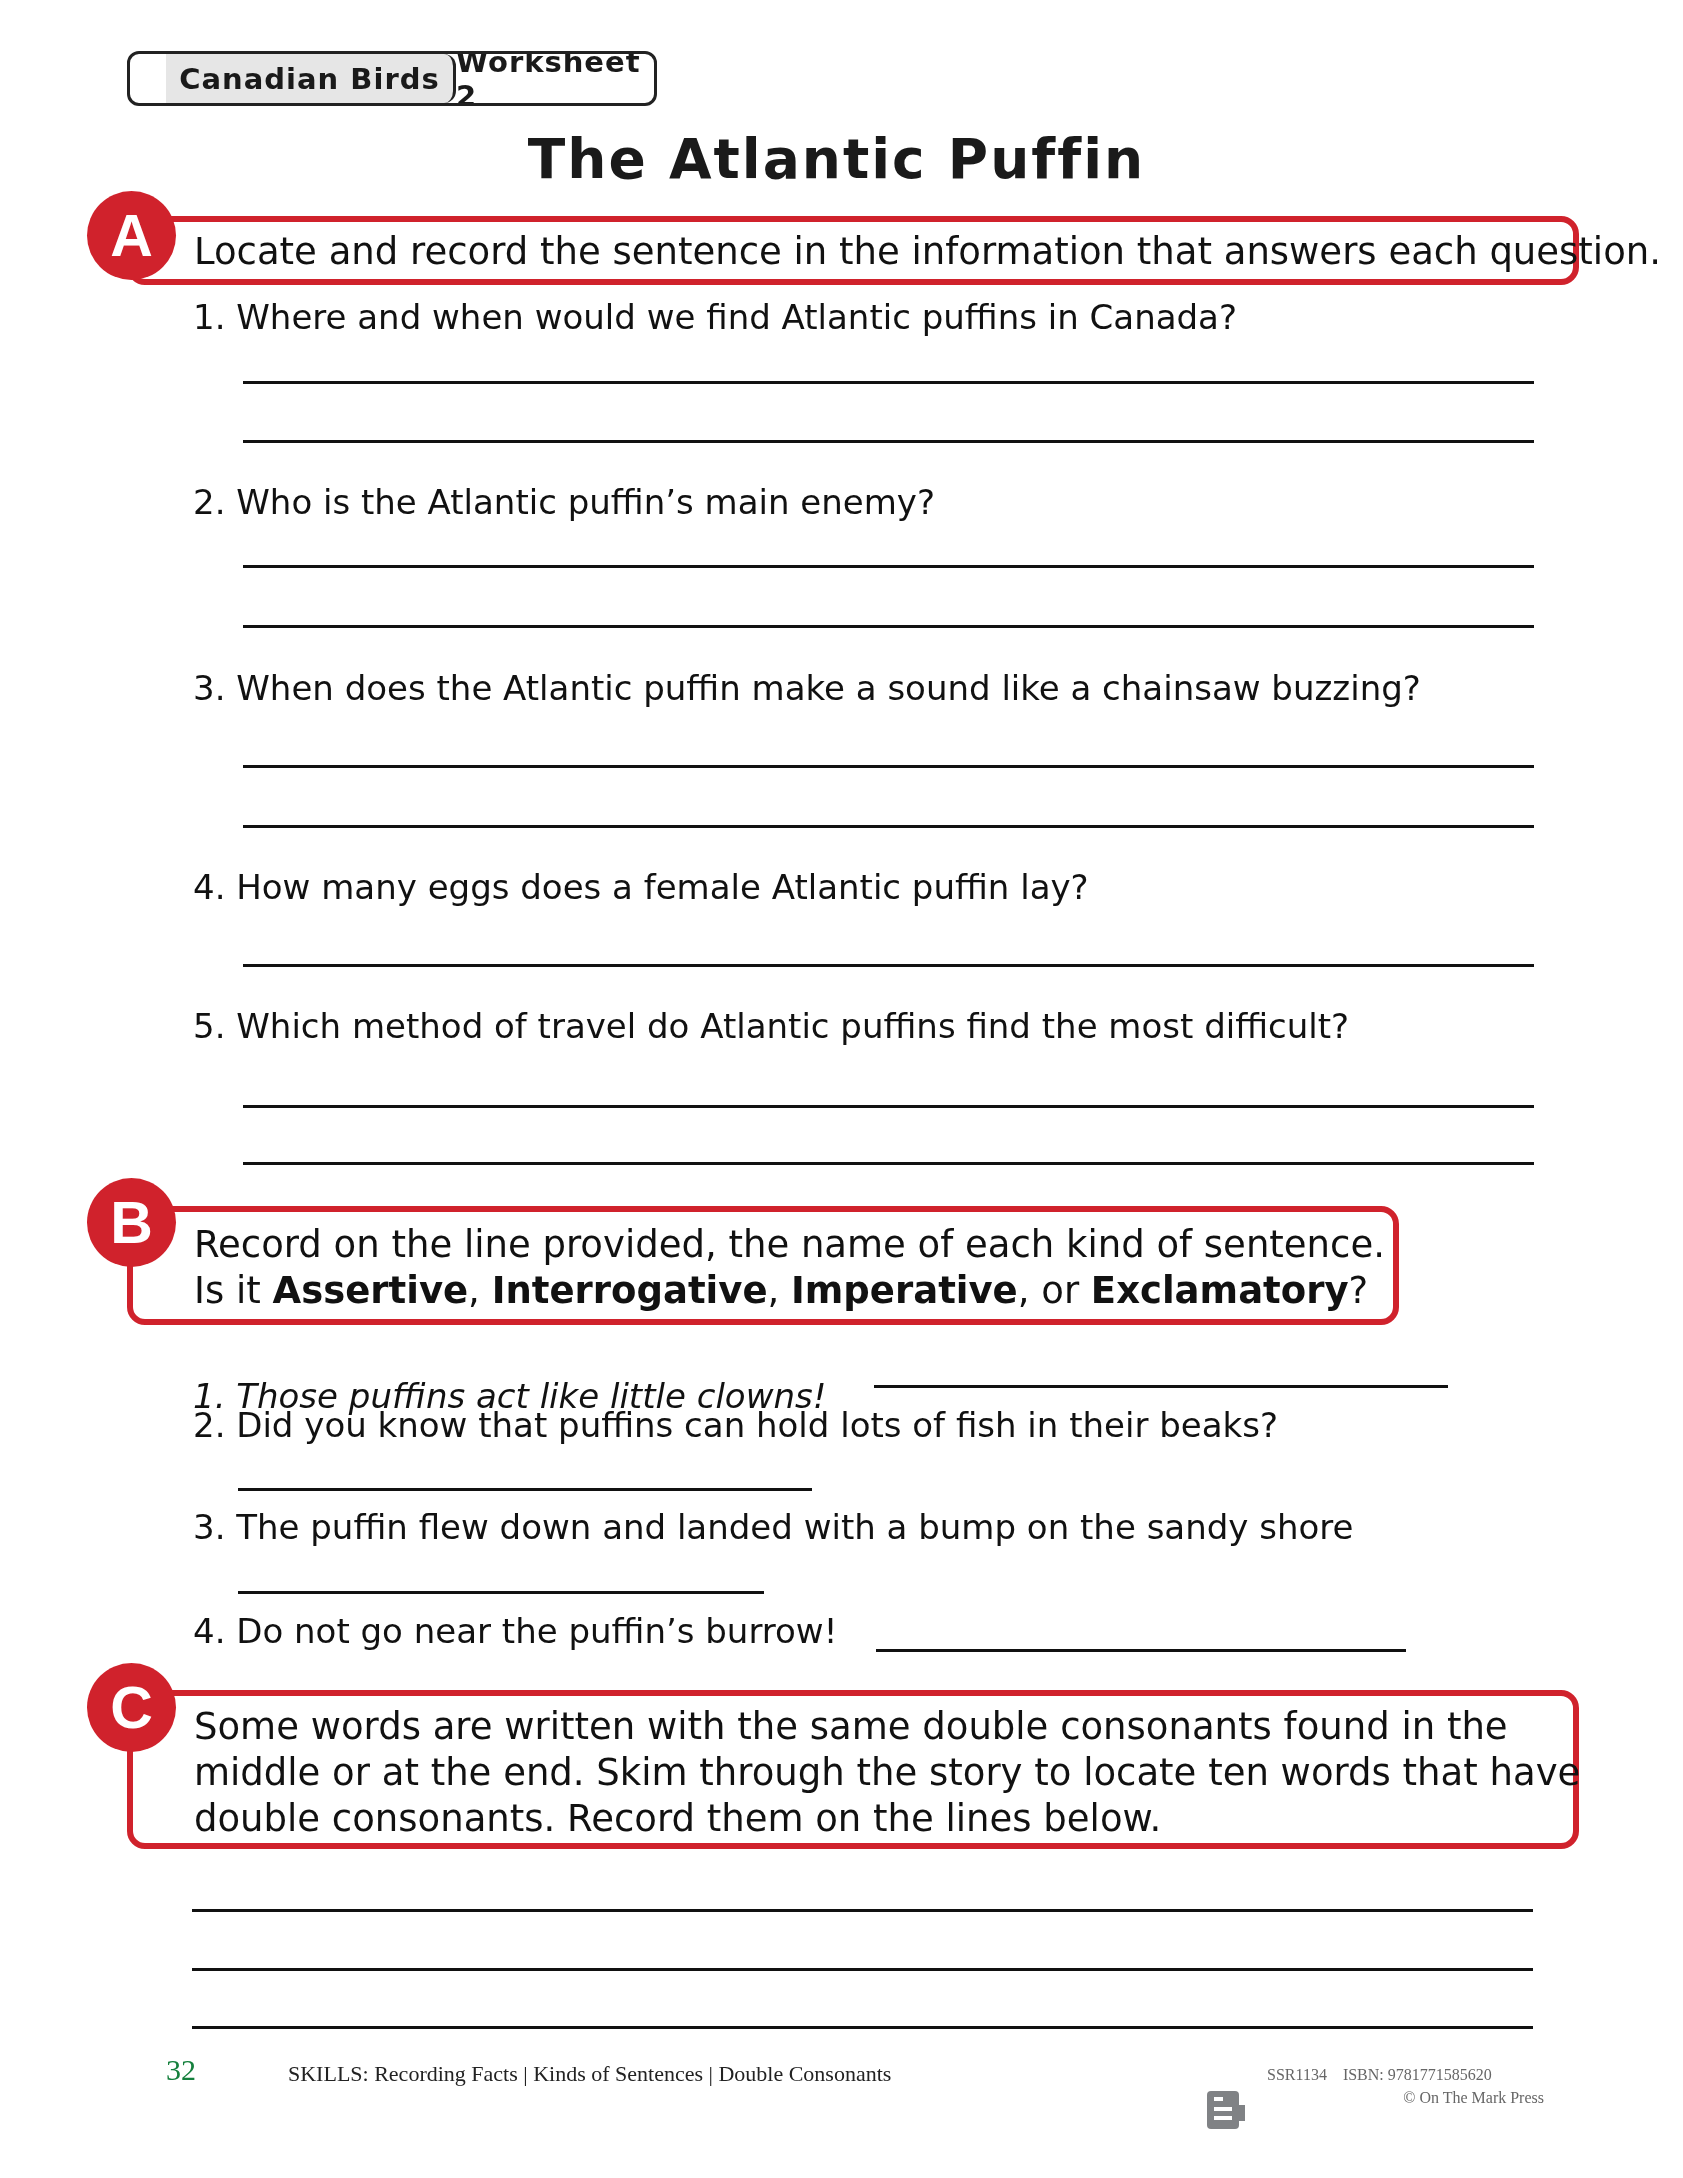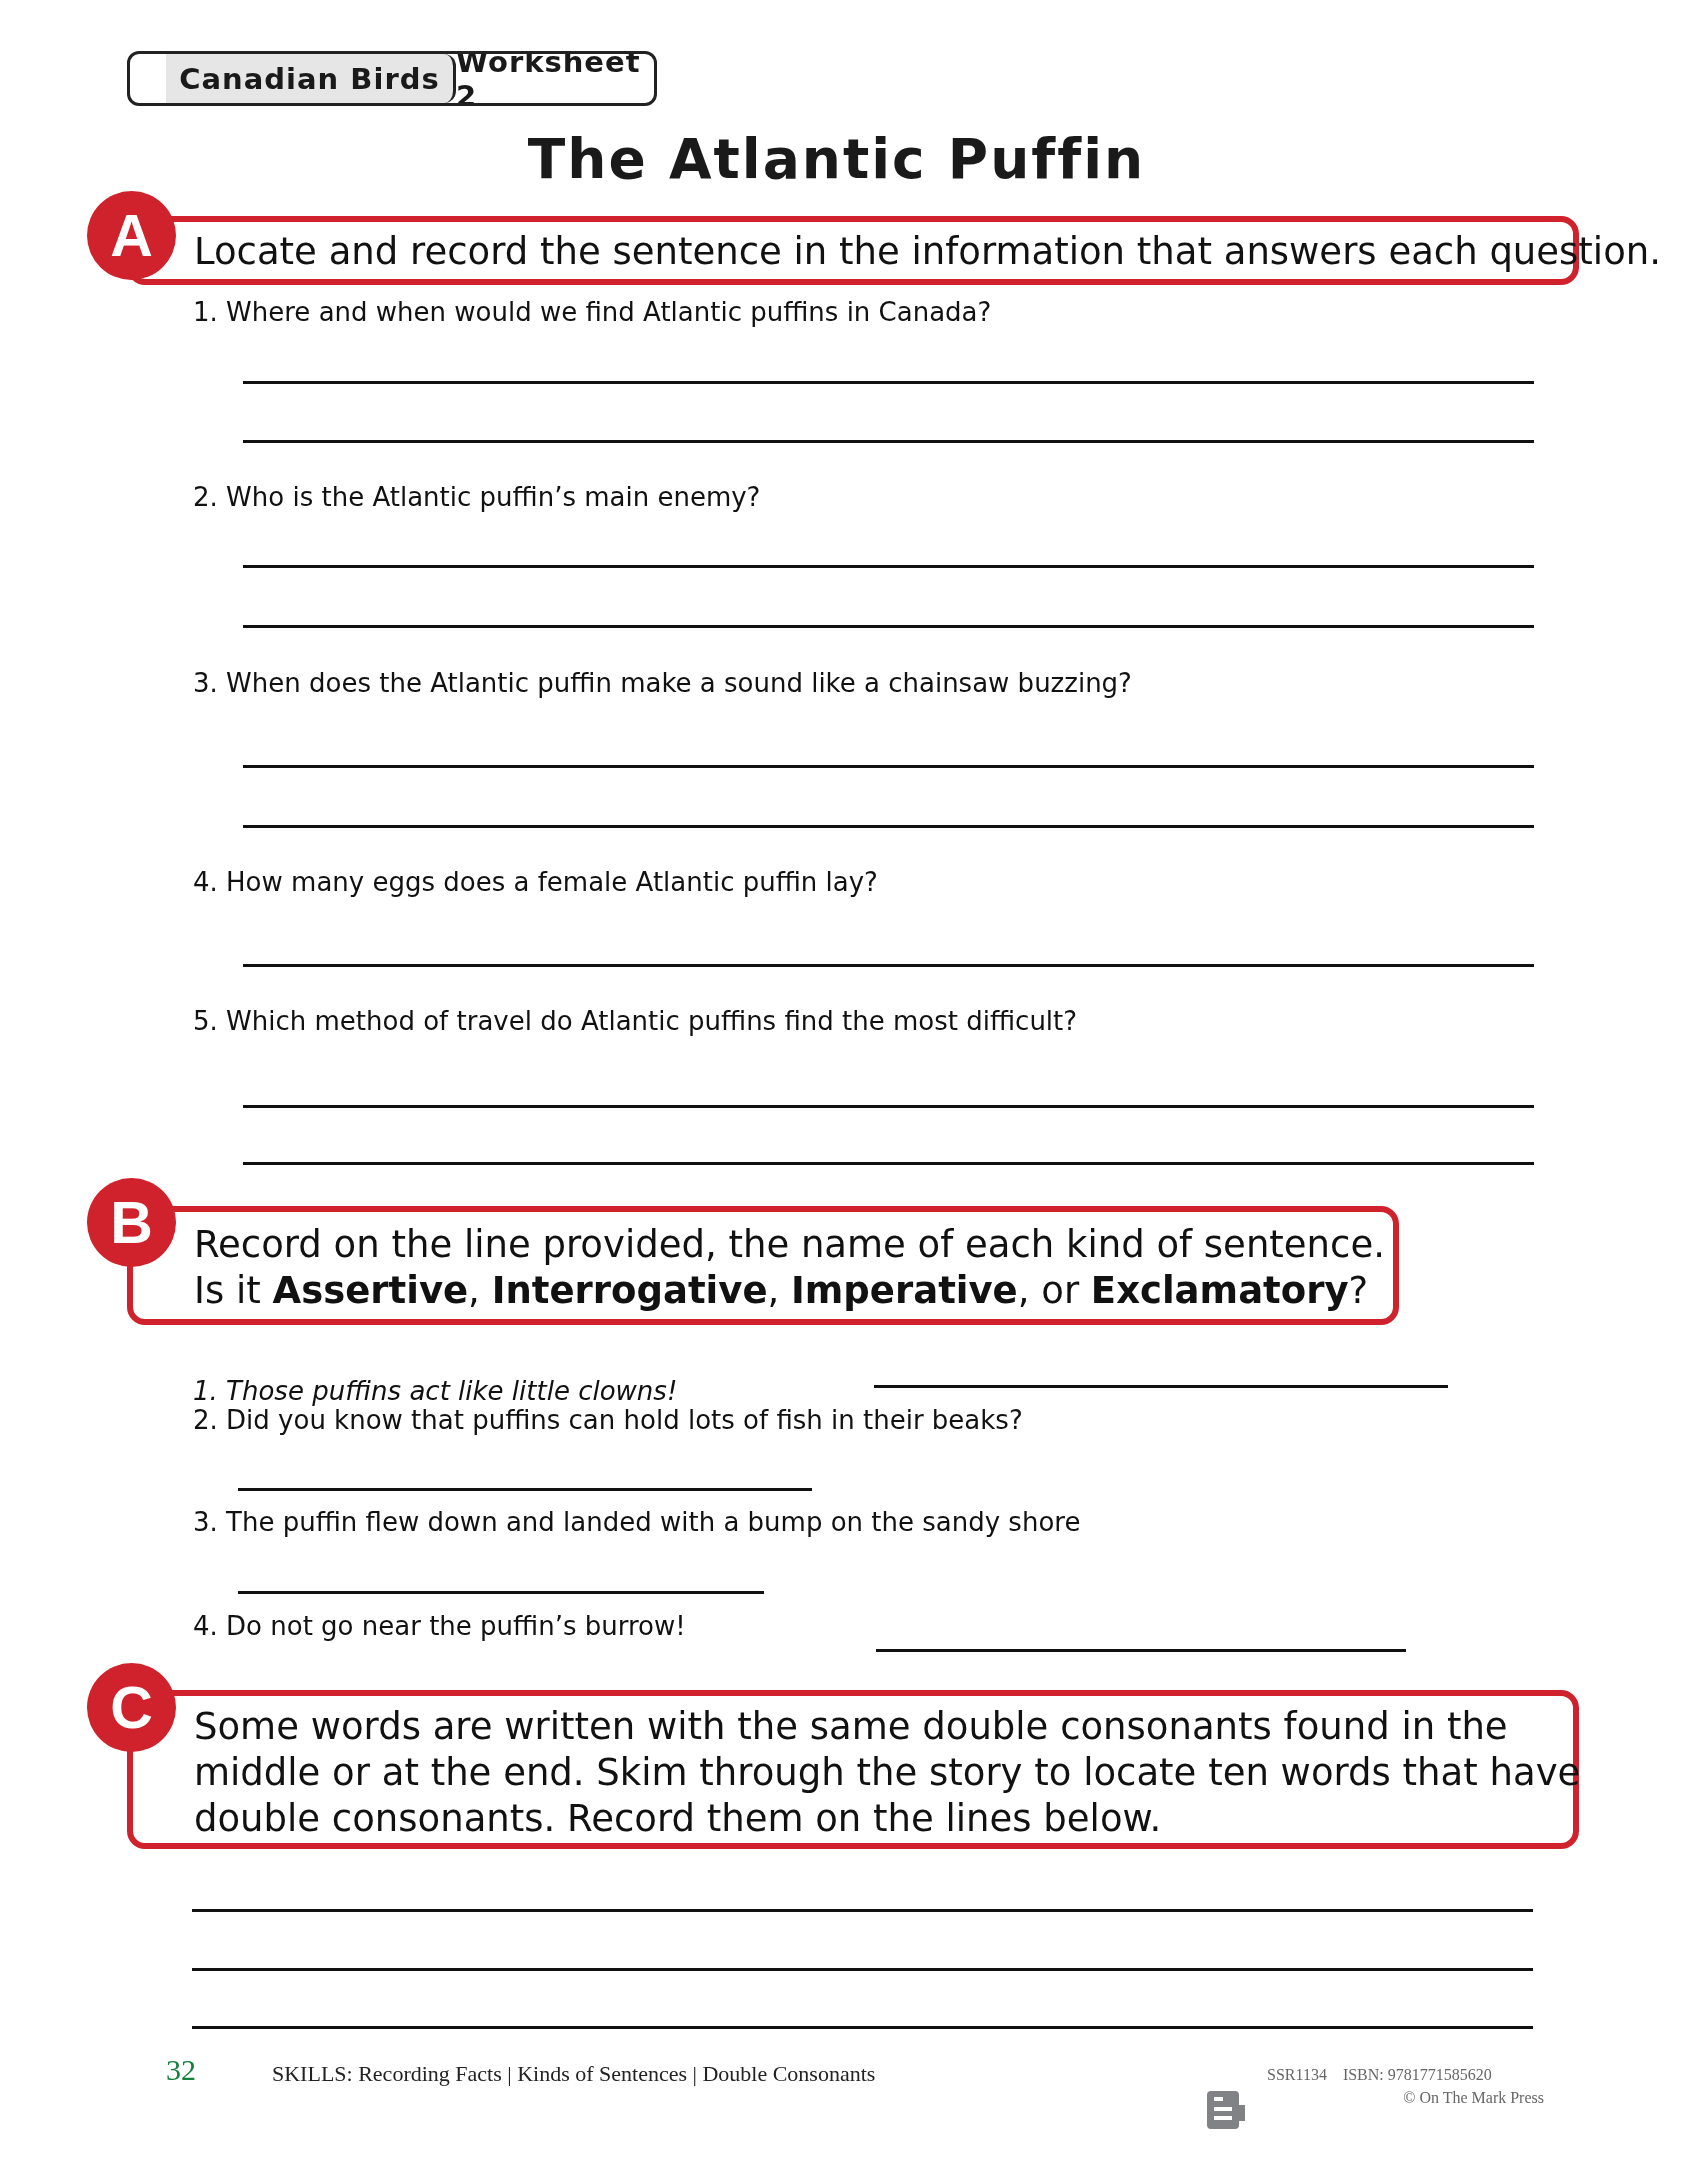--- a/index.html
+++ b/index.html
@@ -5,21 +5,21 @@
   html, body { margin:0; padding:0; background:#ffffff; }
   body { width:1683px; height:2178px; position:relative; overflow:hidden; font-family:"DejaVu Sans", sans-serif; color:#1a1a1a; }
   .abs { position:absolute; }
   .tabs { left:127px; top:51px; width:530px; height:55px; border:3px solid #222; border-radius:12px; display:flex; overflow:hidden; box-sizing:border-box; background:#fff; }
   .tab1 { width:287px; background:#e6e6e6; border-right:3px solid #222; border-radius:0 12px 12px 0; display:flex; align-items:center; justify-content:center; font-size:29px; font-weight:bold; letter-spacing:1px;margin-left:36px; }
   .tab2 { flex:1; display:flex; align-items:center; justify-content:center; font-size:29px; font-weight:bold; letter-spacing:1px; }
   .title { left:0; width:1673px; top:127px; text-align:center; font-size:55px; font-weight:bold; letter-spacing:2px; }
   .box { border:6px solid #d0222c; border-radius:18px; box-sizing:border-box; background:#fff; }
   .badge { width:89px; height:89px; border-radius:50%; background:#d0222c; color:#fff; font-size:59px; font-weight:bold; display:flex; align-items:center; justify-content:center; font-family:"Liberation Sans", sans-serif; }
   .instr { font-size:37px; line-height:46px; color:#111; }
-  .q { font-size:26px; color:#111; white-space:nowrap; }
+  .q { font-size:34px; color:#111; white-space:nowrap; }
   .line { height:3px; background:#111; }
   .footer-num { font-family:"Liberation Serif", serif; font-size:30px; color:#15803d; }
   .footer-skills { font-family:"Liberation Serif", serif; font-size:22px; color:#222; }
   .footer-small { font-family:"Liberation Serif", serif; font-size:16px; color:#666; text-align:right; }
 </style>
 </head>
 <body>
 
 <div class="abs tabs">
   <div class="tab1">Canadian Birds</div>
@@ -79,21 +79,21 @@
     <div>double consonants. Record them on the lines below.</div>
   </div>
 </div>
 <div class="abs badge" style="left:87px; top:1663px;">C</div>
 
 <div class="abs line" style="left:192px; top:1909px; width:1341px;"></div>
 <div class="abs line" style="left:192px; top:1968px; width:1341px;"></div>
 <div class="abs line" style="left:192px; top:2026px; width:1341px;"></div>
 
 <div class="abs footer-num" style="left:166px; top:2053px;">32</div>
-<div class="abs footer-skills" style="left:272px; top:2061px; white-space:nowrap;">SKILLS: Recording Facts | Kinds of Sentences | Double Consonants</div>
+<div class="abs footer-skills" style="left:288px; top:2061px; white-space:nowrap;">SKILLS: Recording Facts | Kinds of Sentences | Double Consonants</div>
 
 <div class="abs" style="left:1207px; top:2091px; width:40px; height:38px;">
   <svg width="40" height="38" viewBox="0 0 40 38">
     <rect x="0" y="0" width="32" height="38" rx="4" fill="#808285"></rect>
     <rect x="32" y="14" width="6" height="16" fill="#808285"></rect>
     <rect x="7" y="6" width="9" height="4" fill="#fff"></rect>
     <rect x="7" y="16" width="18" height="4" fill="#fff"></rect>
     <rect x="7" y="25" width="18" height="4" fill="#fff"></rect>
   </svg>
 </div>

